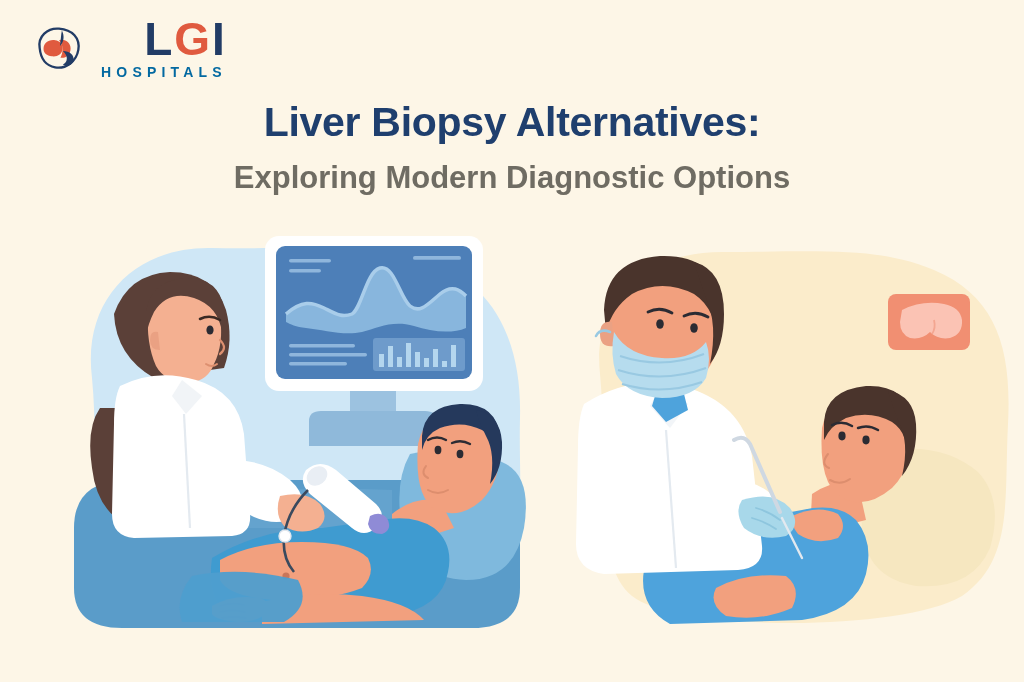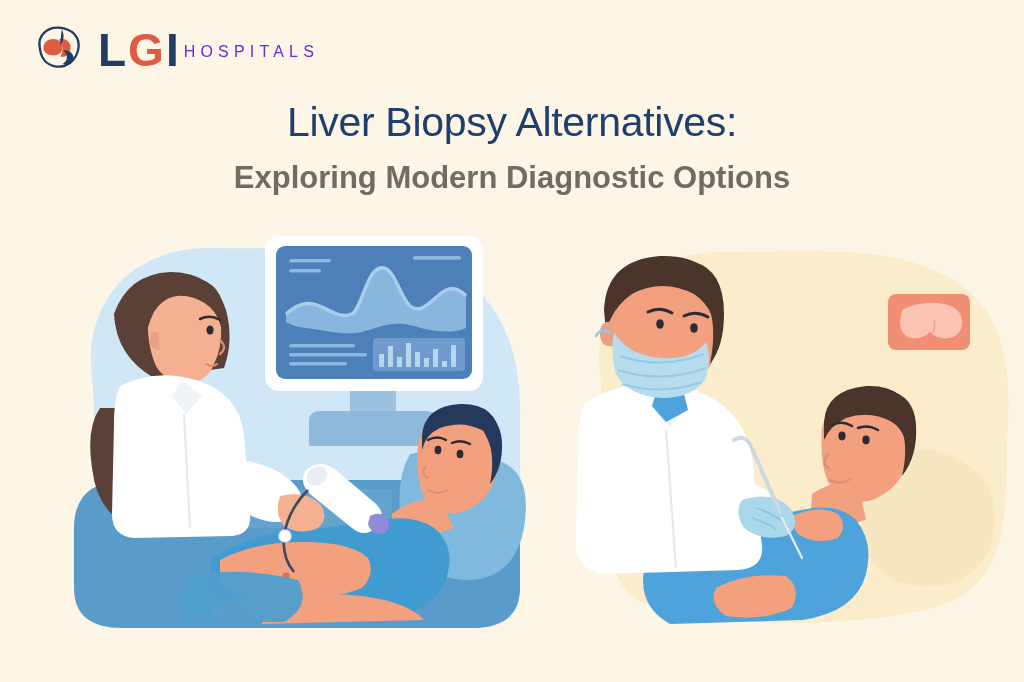--- a/index.html
+++ b/index.html
@@ -7,30 +7,30 @@
     width:1024px;height:682px;overflow:hidden;
     background:#fdf6e7;
     font-family:"Liberation Sans", sans-serif;
     position:relative;
   }
   .canvas{position:absolute;inset:0;background:#fdf6e7;}
 
   
   .logo{position:absolute;left:30px;top:18px;display:flex;align-items:center;gap:10px;}
   .logo-mark{width:58px;height:58px;position:relative;}
-  .logo-text{display:flex;align-items:center;line-height:1;margin-top:7px;}
+  .logo-text{display:flex;flex-direction:column;align-items:flex-end;line-height:1;}
   .logo-lgi{font-size:46px;font-weight:bold;letter-spacing:2px;line-height:0.95;}
   .logo-lgi .l,.logo-lgi .i{color:#223c66;}
   .logo-lgi .g{color:#e05a3f;}
-  .logo-sub{font-size:16px;letter-spacing:5.2px;color:#6d28d9;font-weight:normal;margin-top:3px;margin-left:3px;}
+  .logo-sub{font-size:14px;letter-spacing:5.2px;color:#0369a1;font-weight:bold;margin-top:3px;margin-left:3px;}
 
   
   .title-block{position:absolute;left:0;right:0;top:100px;text-align:center;}
   .title{
-    font-size:41px;font-weight:normal;color:#1f3f6e;letter-spacing:-0.3px;
+    font-size:41px;font-weight:bold;color:#1f3f6e;letter-spacing:-0.3px;
     margin:0;line-height:1.12;
   }
   .subtitle{
     font-size:31px;color:#6f6c63;margin:14px 0 0 0;line-height:1.15;font-weight:bold;
   }
 
   
   .illus{position:absolute;top:228px;height:410px;}
   .illus-left{left:62px;width:470px;}
   .illus-right{left:566px;width:446px;}

